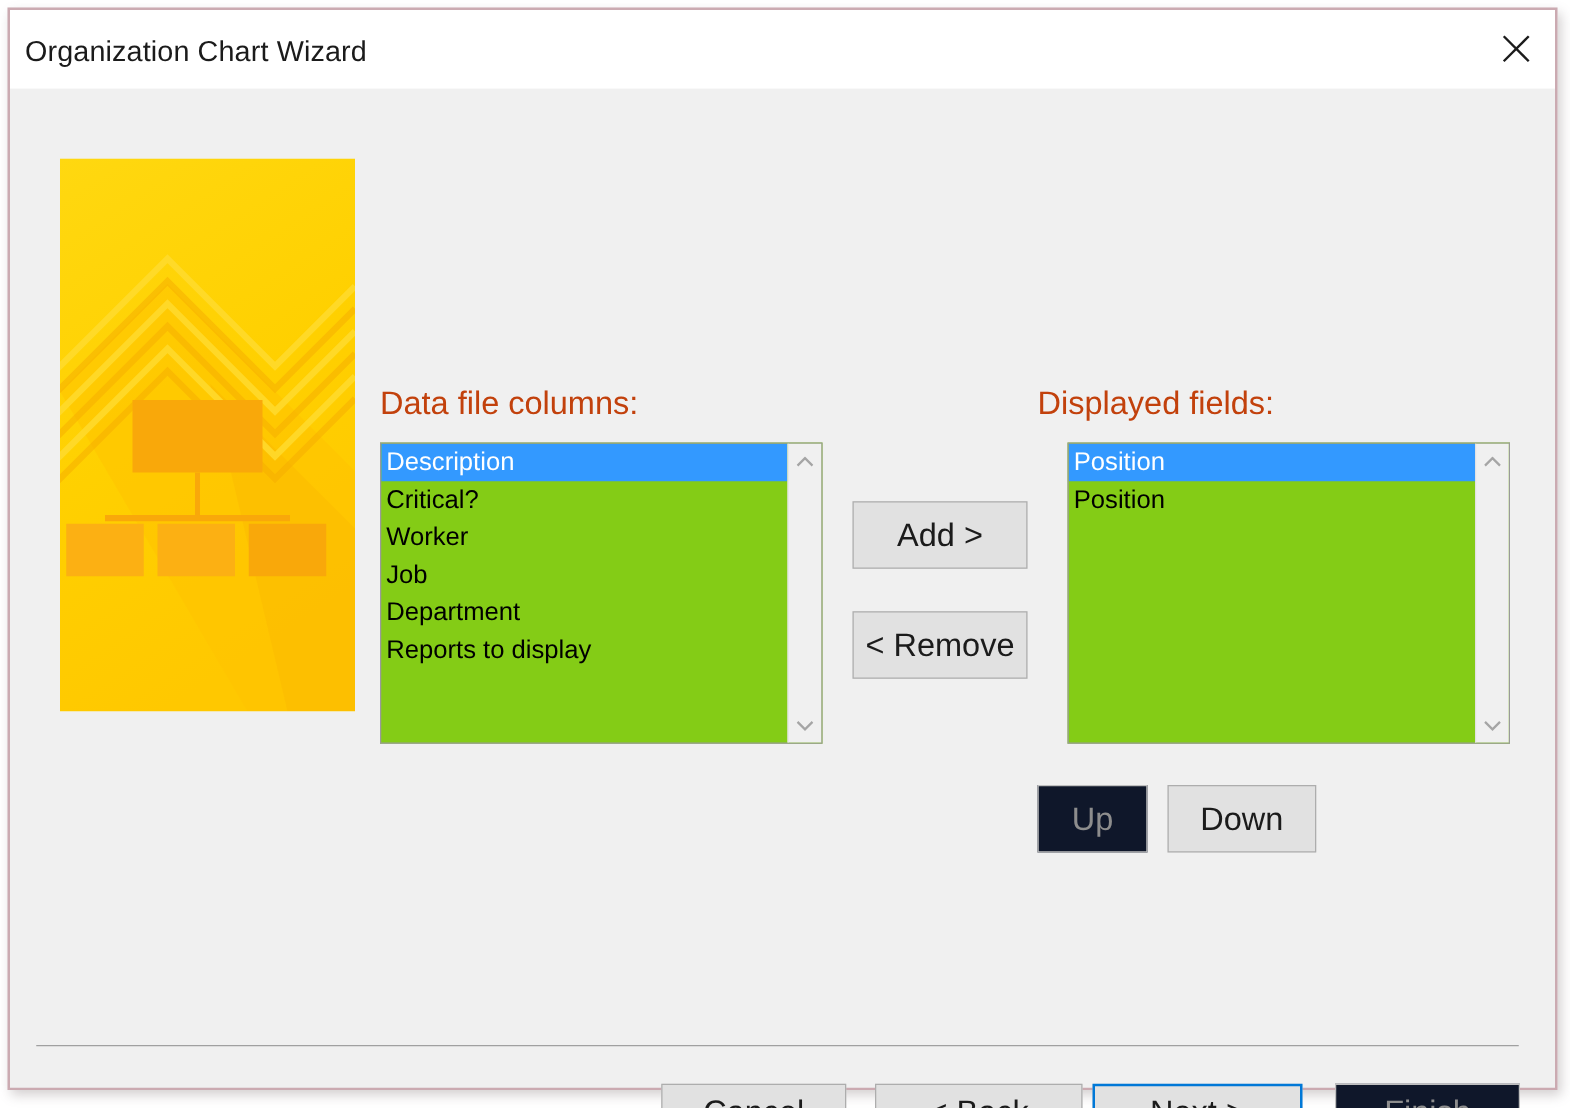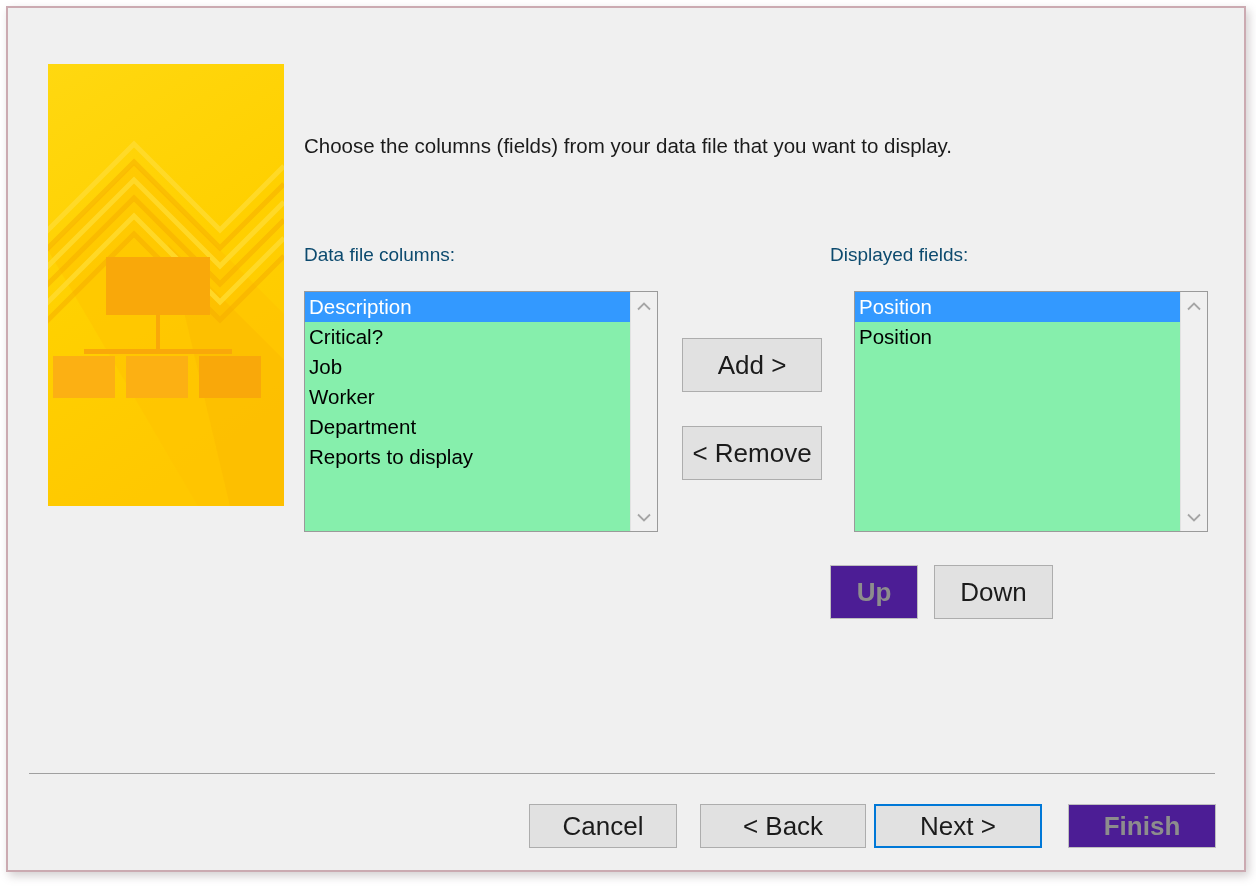--- a/index.html
+++ b/index.html
@@ -82,33 +82,33 @@
     left: 296px;
     top: 126px;
     font-size: 20.5px;
     color: #1b1b1b;
     white-space: nowrap;
   }
 
   
   .field-label {
     position: absolute;
-    font-size: 19px;
-    color: #0c4a6e;
+    font-size: 26px;
+    color: #c2410c;
     white-space: nowrap;
   }
   #left-label  { left: 296px; top: 236px; }
   #right-label { left: 822px; top: 236px; }
 
   
   .listbox {
     position: absolute;
     box-sizing: border-box;
     border: 1px solid #9a9a9a;
-    background: #86efac;
+    background: #84cc16;
     display: flex;
   }
   #left-listbox  { left: 296px; top: 283px; width: 354px; height: 241px; }
   #right-listbox { left: 822px; top: 283px; width: 354px; height: 241px; margin-left: 24px; }
 
   .list-items {
     flex: 1 1 auto;
     overflow: hidden;
     padding-top: 0px;
     min-width: 0;
@@ -161,24 +161,23 @@
     font-size: 26px;
     text-align: left;
     cursor: default;
     padding: 0;
     white-space: nowrap;
     display: flex;
     align-items: center;
     justify-content: center;
   }
   .btn.disabled {
-    background: #4c1d95;
+    background: #0f172a;
     border-color: #bfbfbf;
     color: #8d8d8d;
-    font-weight: bold;
   }
   .btn.focused {
     border: 2px solid #0078d7;
   }
 
   #add-button     { left: 674px; top: 330px; width: 140px; height: 54px; }
   #remove-button  { left: 674px; top: 418px; width: 140px; height: 54px; }
   #up-button      { left: 822px; top: 557px; width: 88px;  height: 54px; }
   #down-button    { left: 926px; top: 557px; width: 119px; height: 54px; }
 
@@ -194,20 +193,31 @@
   #cancel-button { left: 521px; top: 796px; width: 148px; height: 44px; }
   #back-button   { left: 692px; top: 796px; width: 166px; height: 44px; }
   #next-button   { left: 866px; top: 796px; width: 168px; height: 44px; }
   #finish-button { left: 1060px; top: 796px; width: 148px; height: 44px; }
 </style>
 </head>
 <body>
 
 <div id="window">
 
+  <div id="titlebar">
+    <div id="title-text">Organization Chart Wizard</div>
+    <div id="close-button">
+      <span>
+        <svg width="24" height="24" viewBox="0 0 24 24">
+          <line x1="2" y1="2" x2="22" y2="22" stroke="#1b1b1b" stroke-width="1.9"></line>
+          <line x1="22" y1="2" x2="2" y2="22" stroke="#1b1b1b" stroke-width="1.9"></line>
+        </svg>
+      </span>
+    </div>
+  </div>
 
   <div id="body-area">
 
     <div id="wizard-graphic">
       <svg width="236" height="442" viewBox="0 0 236 442">
         <defs>
           <linearGradient id="bgGrad" x1="0" y1="0" x2="0.35" y2="1">
             <stop offset="0%" stop-color="#ffd810"></stop>
             <stop offset="55%" stop-color="#ffd000"></stop>
             <stop offset="100%" stop-color="#ffc800"></stop>
@@ -232,31 +242,30 @@
         <rect x="108" y="251" width="4" height="38" fill="#f9a80a"></rect>
 
         <rect x="36" y="285" width="148" height="5" fill="#f9a80a"></rect>
 
         <rect x="5" y="292" width="62" height="42" fill="#fcb013"></rect>
         <rect x="78" y="292" width="62" height="42" fill="#fcb013"></rect>
         <rect x="151" y="292" width="62" height="42" fill="#f9a80a"></rect>
       </svg>
     </div>
 
-    <div id="prompt-text">Choose the columns (fields) from your data file that you want to display.</div>
 
     <div id="left-label" class="field-label">Data file columns:</div>
     <div id="right-label" class="field-label">Displayed fields:</div>
 
     <div id="left-listbox" class="listbox">
       <div class="list-items">
         <div class="list-item selected">Description</div>
         <div class="list-item">Critical?</div>
+        <div class="list-item">Worker</div>
         <div class="list-item">Job</div>
-        <div class="list-item">Worker</div>
         <div class="list-item">Department</div>
         <div class="list-item">Reports to display</div>
       </div>
       <div class="scrollbar">
         <div class="sb-arrow up">
           <svg width="14" height="9" viewBox="0 0 14 9">
               <polyline points="1,7.5 7,1.5 13,7.5" fill="none" stroke="#a5a5a5" stroke-width="1.8"></polyline>
             </svg>
         </div>
         <div class="sb-arrow down">

